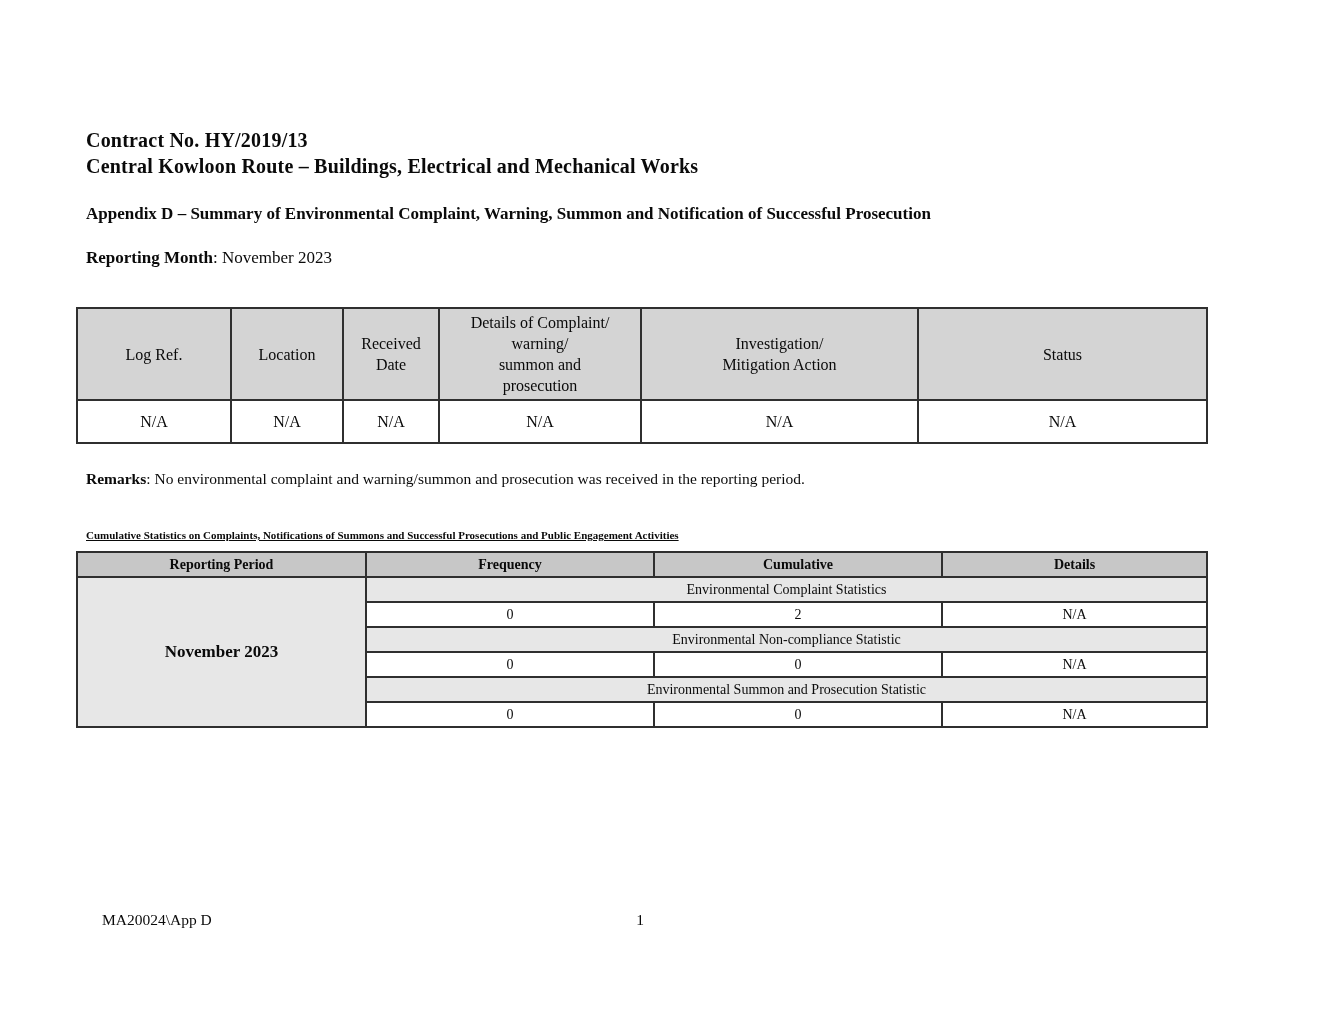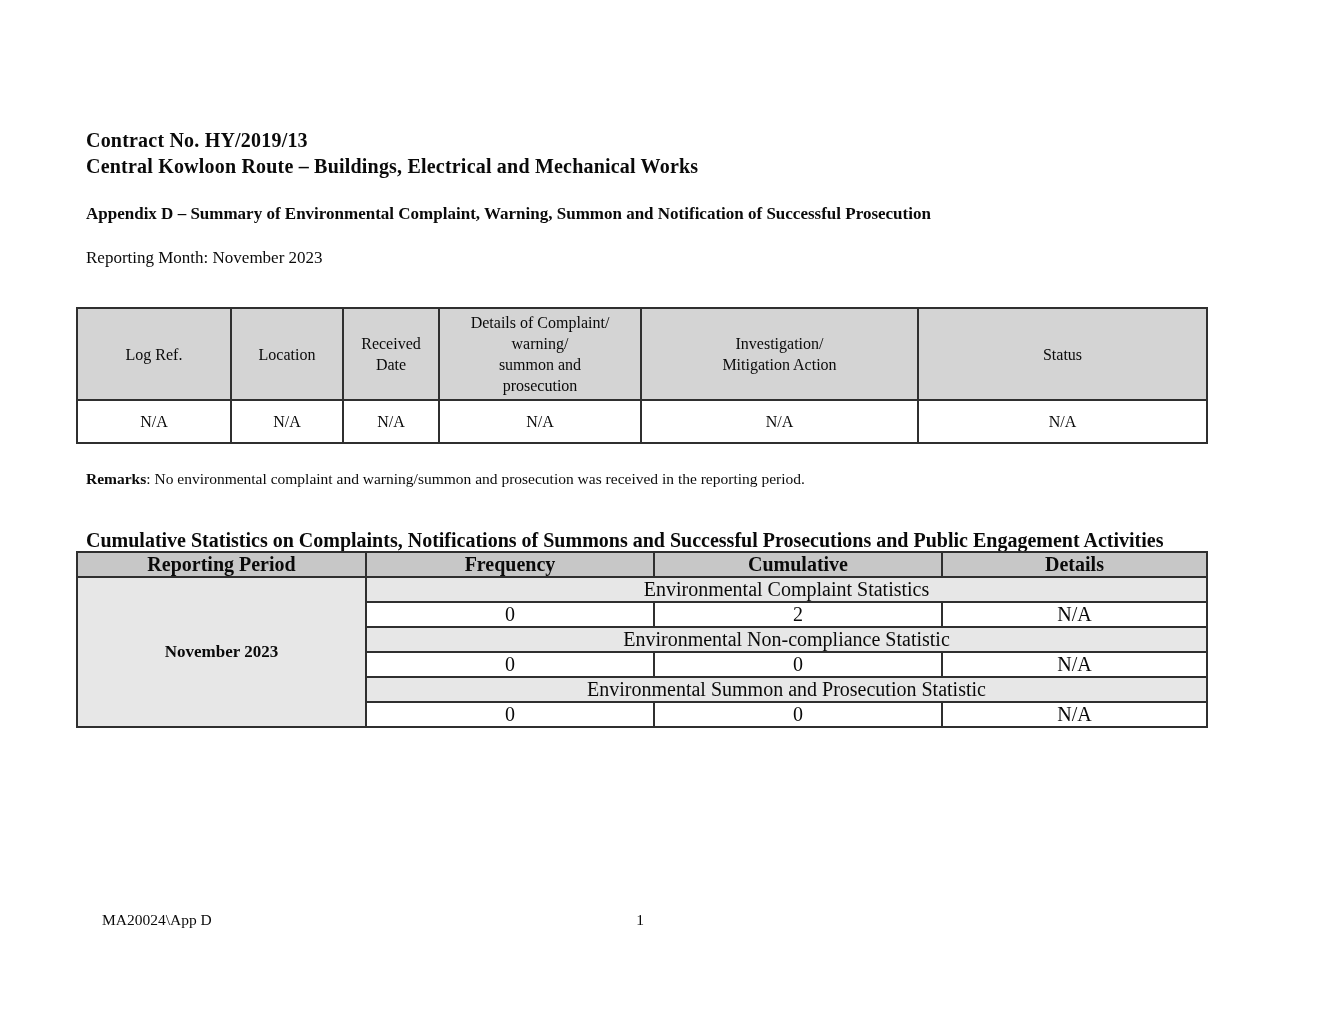--- a/index.html
+++ b/index.html
@@ -21,21 +21,21 @@
     letter-spacing: 0.2px;
   }
   .h-appendix {
     left: 86px; top: 204px;
     font-size: 17px; font-weight: bold;
   }
   .h-reporting {
     left: 86px; top: 248px;
     font-size: 17px;
   }
-  .h-reporting .lbl { font-weight: normal; }
+  .h-reporting .lbl { font-weight: bold; }
 
   
   table { border-collapse: collapse; table-layout: fixed; }
   .t1 { left: 76px; top: 307px; width: 1130px; }
   .t1 th, .t1 td {
     border: 2px solid var(--border, #2f2f2f);
     text-align: center; vertical-align: middle;
     padding: 0 4px; box-sizing: border-box;
   }
   .t1 th {
@@ -43,27 +43,27 @@
     font-size: 16px; font-weight: normal; line-height: 21px;
     white-space: pre-line; height: 92px;
   }
   .t1 td { background: #ffffff; font-size: 16px; height: 43px; }
 
   
   .remarks { left: 86px; top: 470px; font-size: 15.5px; }
   .remarks .lbl { font-weight: bold; }
 
   
-  .t2-title { left: 86px; top: 529px; font-size: 20px; font-weight: bold; }
+  .t2-title { left: 86px; top: 529px; font-size: 11px; font-weight: bold; text-decoration: underline; }
   .t2 { left: 76px; top: 551px; width: 1130px; }
   .t2 th, .t2 td {
     border: 2px solid var(--border, #2f2f2f);
     text-align: center; vertical-align: middle;
     padding: 0 4px; box-sizing: border-box;
-    font-size: 20px;
+    font-size: 14px;
   }
   .t2 th {
     background: var(--table2-header-fill, #c7c7c7);
     font-weight: bold; height: 25px;
   }
   .t2 td { height: 25px; }
   .t2 td.band { background: var(--table2-band-fill, #e7e7e7); }
   .t2 td.val { background: #ffffff; }
   .t2 td.period {
     background: var(--table2-band-fill, #e7e7e7);

